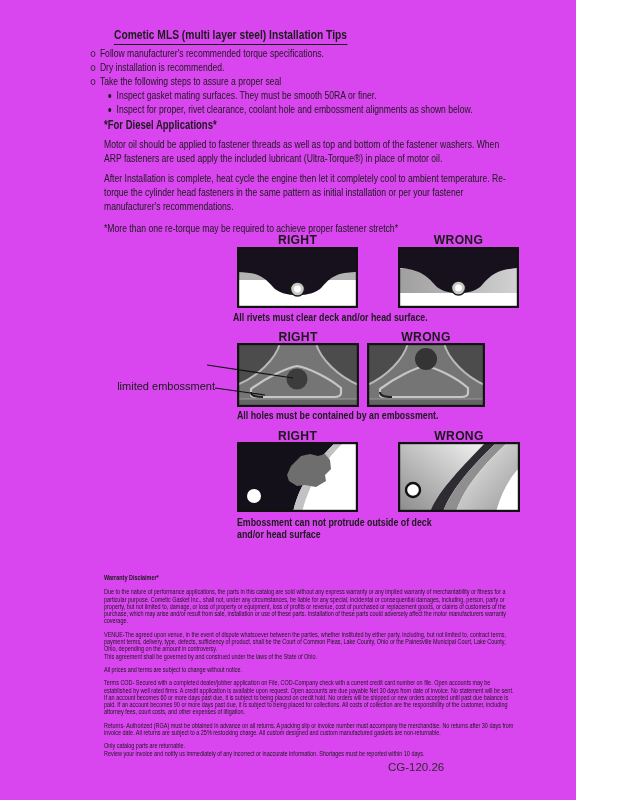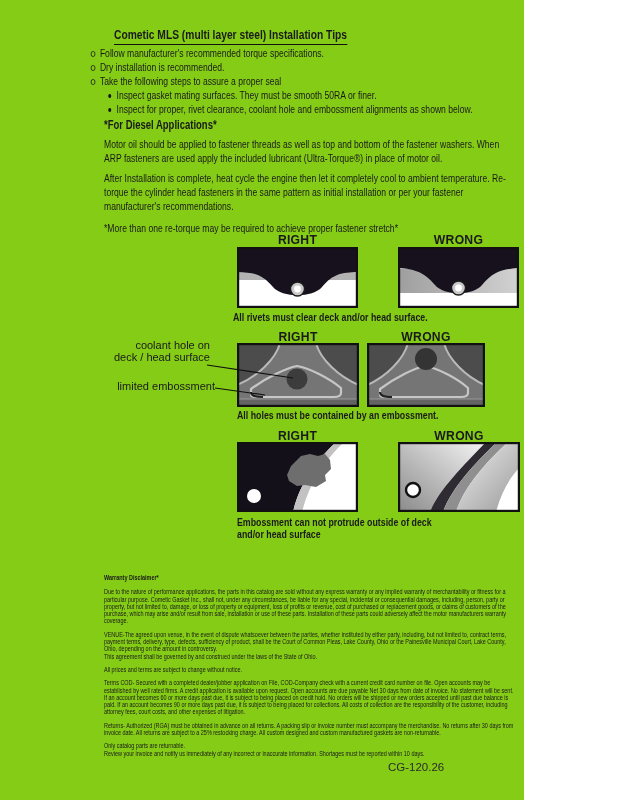--- a/index.html
+++ b/index.html
@@ -1,16 +1,16 @@
 <!DOCTYPE html>
 <html><head>
 <meta charset="utf-8">
 <style>
   html,body{margin:0;padding:0;background:#ffffff;}
-  .page{position:relative;width:524px;height:800px;background:#84cc16;overflow:hidden;
+  .page{position:relative;width:576px;height:800px;background:#d946ef;overflow:hidden;
         font-family:"Liberation Sans","DejaVu Sans",sans-serif;color:#1a1a1a;}
   .abs{position:absolute;}
   .cx76{transform:scaleX(0.76);transform-origin:0 0;}
   .cx84{transform:scaleX(0.84);transform-origin:0 0;}
   .cx80{transform:scaleX(0.80);transform-origin:0 0;white-space:pre;}
   .title{font-size:13.5px;font-weight:bold;letter-spacing:0;white-space:nowrap;
          border-bottom:1.6px solid #111;padding-bottom:2px;display:inline-block;}
   .body-txt{font-size:11.3px;line-height:14px;}
   .bullets{width:560px;}
   .b-row{position:relative;padding-left:13px;}
@@ -94,24 +94,20 @@
     <circle cx="60.5" cy="41" r="7" fill="#c9c9c9" stroke="#1a1a1a" stroke-width="1.4"></circle>
     <circle cx="60.5" cy="41" r="3.4" fill="#ffffff"></circle>
     <rect x="1" y="1" width="119" height="59" fill="none" stroke="#111111" stroke-width="2.4"></rect>
   </svg>
 
   <div class="abs caption cx80" style="left:233px;top:311px;">All rivets must clear deck and/or head surface.</div>
 
   <div class="abs rw-label" style="left:237px;top:329px;width:122px;">RIGHT</div>
   <div class="abs rw-label" style="left:367px;top:329px;width:118px;">WRONG</div>
 
-  <div class="abs side-label" style="left:100px;top:340px;width:110px;">
-    <div>coolant hole on</div>
-    <div>deck / head surface</div>
-  </div>
   <div class="abs side-label" style="left:105px;top:381px;width:110px;">limited embossment</div>
 
   <svg class="abs" style="left:237px;top:343px;" width="122" height="64" viewBox="0 0 122 64">
     <rect width="122" height="64" fill="#757575"></rect>
     <path d="M0,0 H43 C39,16 20,34 0,42 Z" fill="#4c4c4c"></path>
     <path d="M122,0 H79 C83,16 102,34 122,42 Z" fill="#4c4c4c"></path>
     <path d="M43,0 C39,16 20,34 0,42" stroke="#b9b9b9" stroke-width="2" fill="none"></path>
     <path d="M79,0 C83,16 102,34 122,42" stroke="#b9b9b9" stroke-width="2" fill="none"></path>
     <rect y="56" width="122" height="8" fill="#646464"></rect>
     <line x1="0" y1="56" x2="122" y2="56" stroke="#9a9a9a" stroke-width="1"></line>

